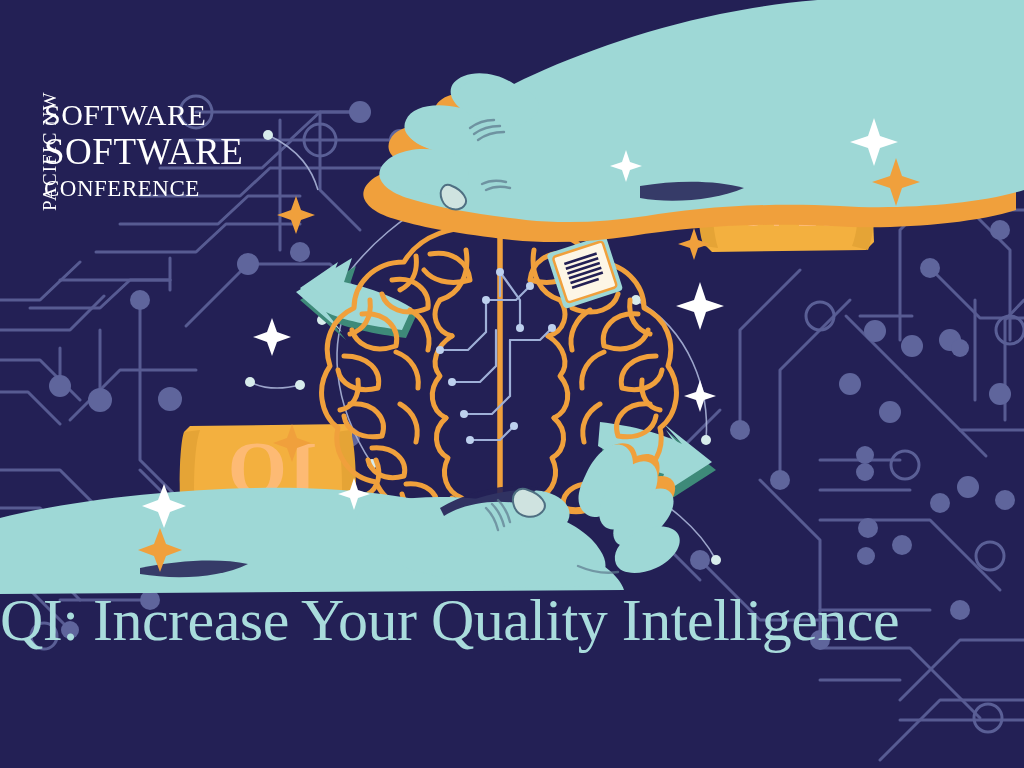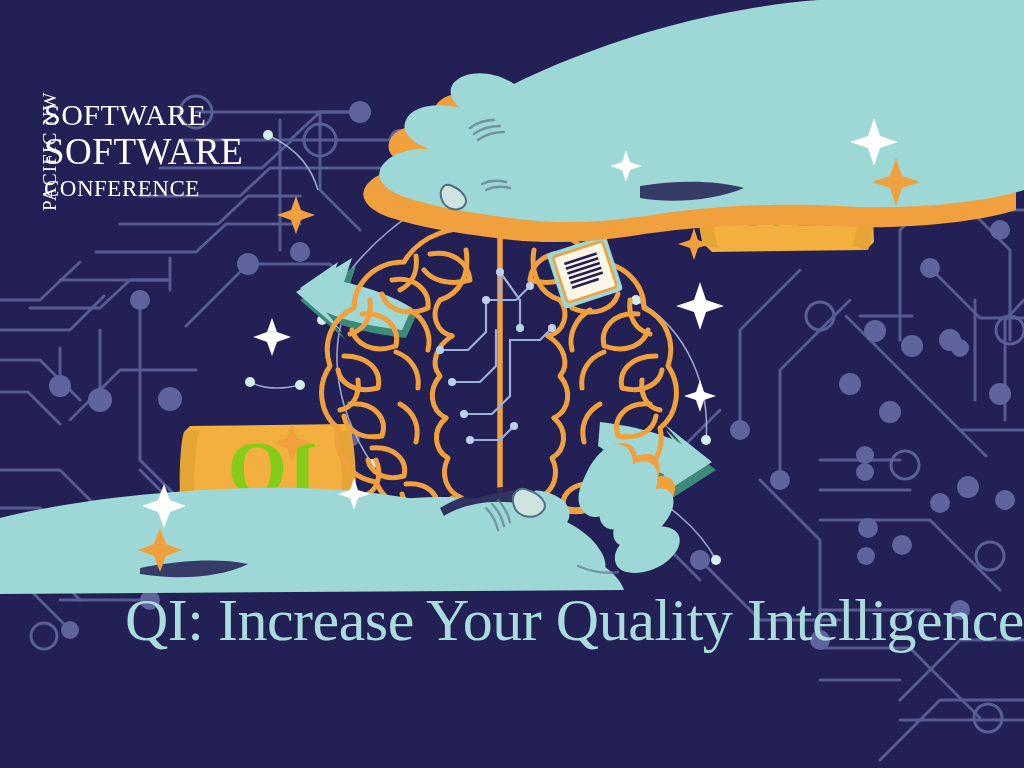--- a/index.html
+++ b/index.html
@@ -20,30 +20,30 @@
     font-size:19px;letter-spacing:1.2px;text-align:center;white-space:nowrap;
   }
   .logo-lines{position:absolute;left:36px;top:0px;width:150px;color:#fff;
     font-family:"Liberation Serif", serif;}
   .logo-l1{font-size:30px;letter-spacing:.5px;line-height:1.0;}
   .logo-l2{font-size:37px;letter-spacing:.5px;line-height:1.18;}
   .logo-l3{font-size:23px;letter-spacing:.5px;line-height:1.3;}
 
   
   .banner-text{
-    position:absolute;color:#84cc16;font-family:"Liberation Sans", sans-serif;
+    position:absolute;color:#fdba74;font-family:"Liberation Sans", sans-serif;
     font-weight:700;text-align:center;line-height:1.02;
   }
   #date-text{left:700px;top:160px;width:190px;font-size:35px;letter-spacing:.5px;}
   #qi-text{left:188px;top:430px;width:170px;font-size:76px;
     font-family:"Liberation Serif", serif;font-weight:700;letter-spacing:1px;}
 
   
   .title{
-    position:absolute;left:0;top:586px;width:1024px;text-align:right;
+    position:absolute;left:0;top:586px;width:1024px;text-align:left;
     color:#a9dcdc;font-family:"Liberation Serif", serif;
     font-size:60px;font-weight:400;letter-spacing:-0.5px;white-space:nowrap;
   }
 </style>
 </head>
 <body>
 
 <div class="stage">
 
   <svg class="layer" width="1024" height="768" viewBox="0 0 1024 768">

